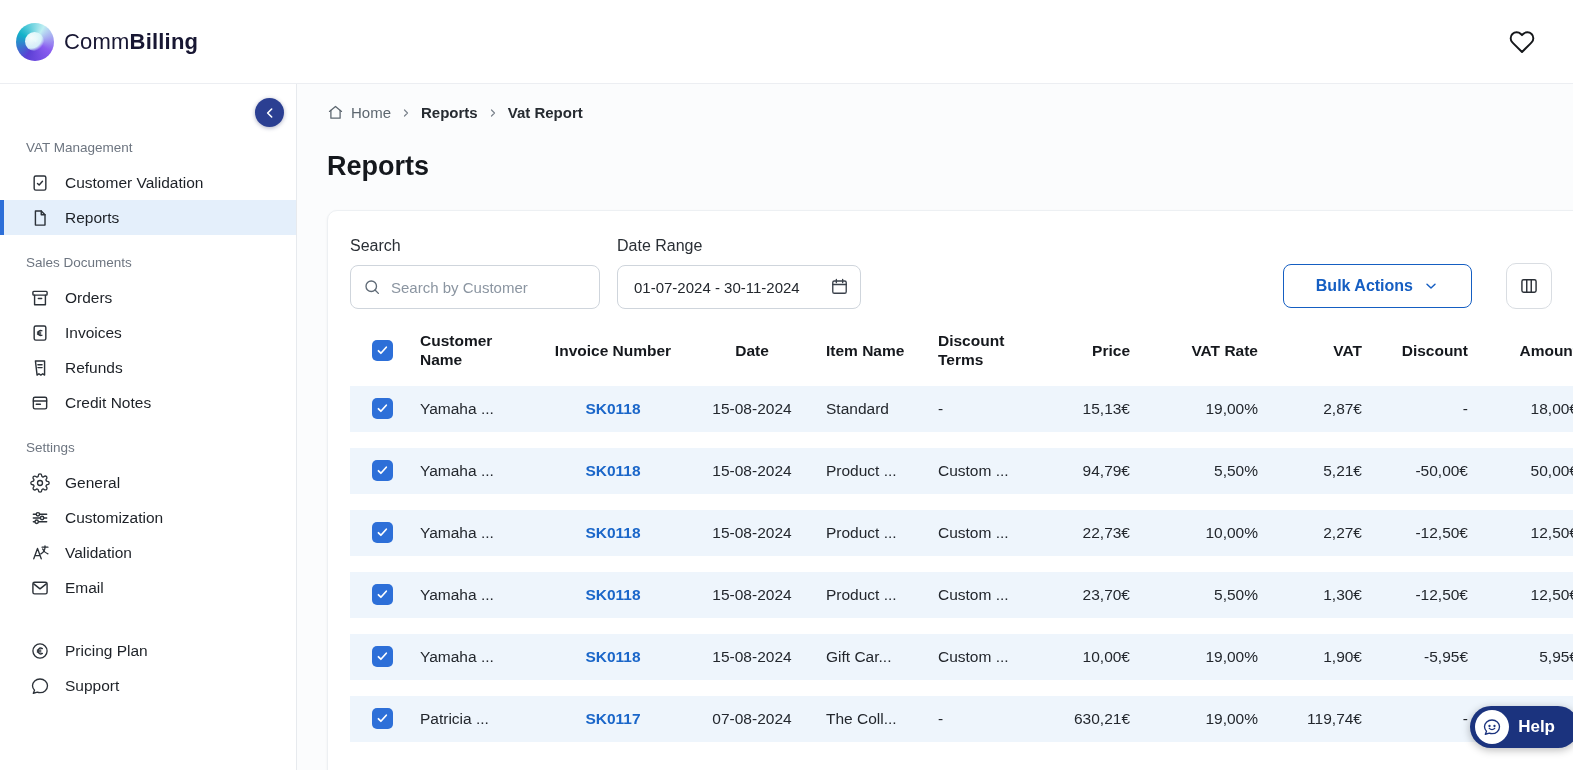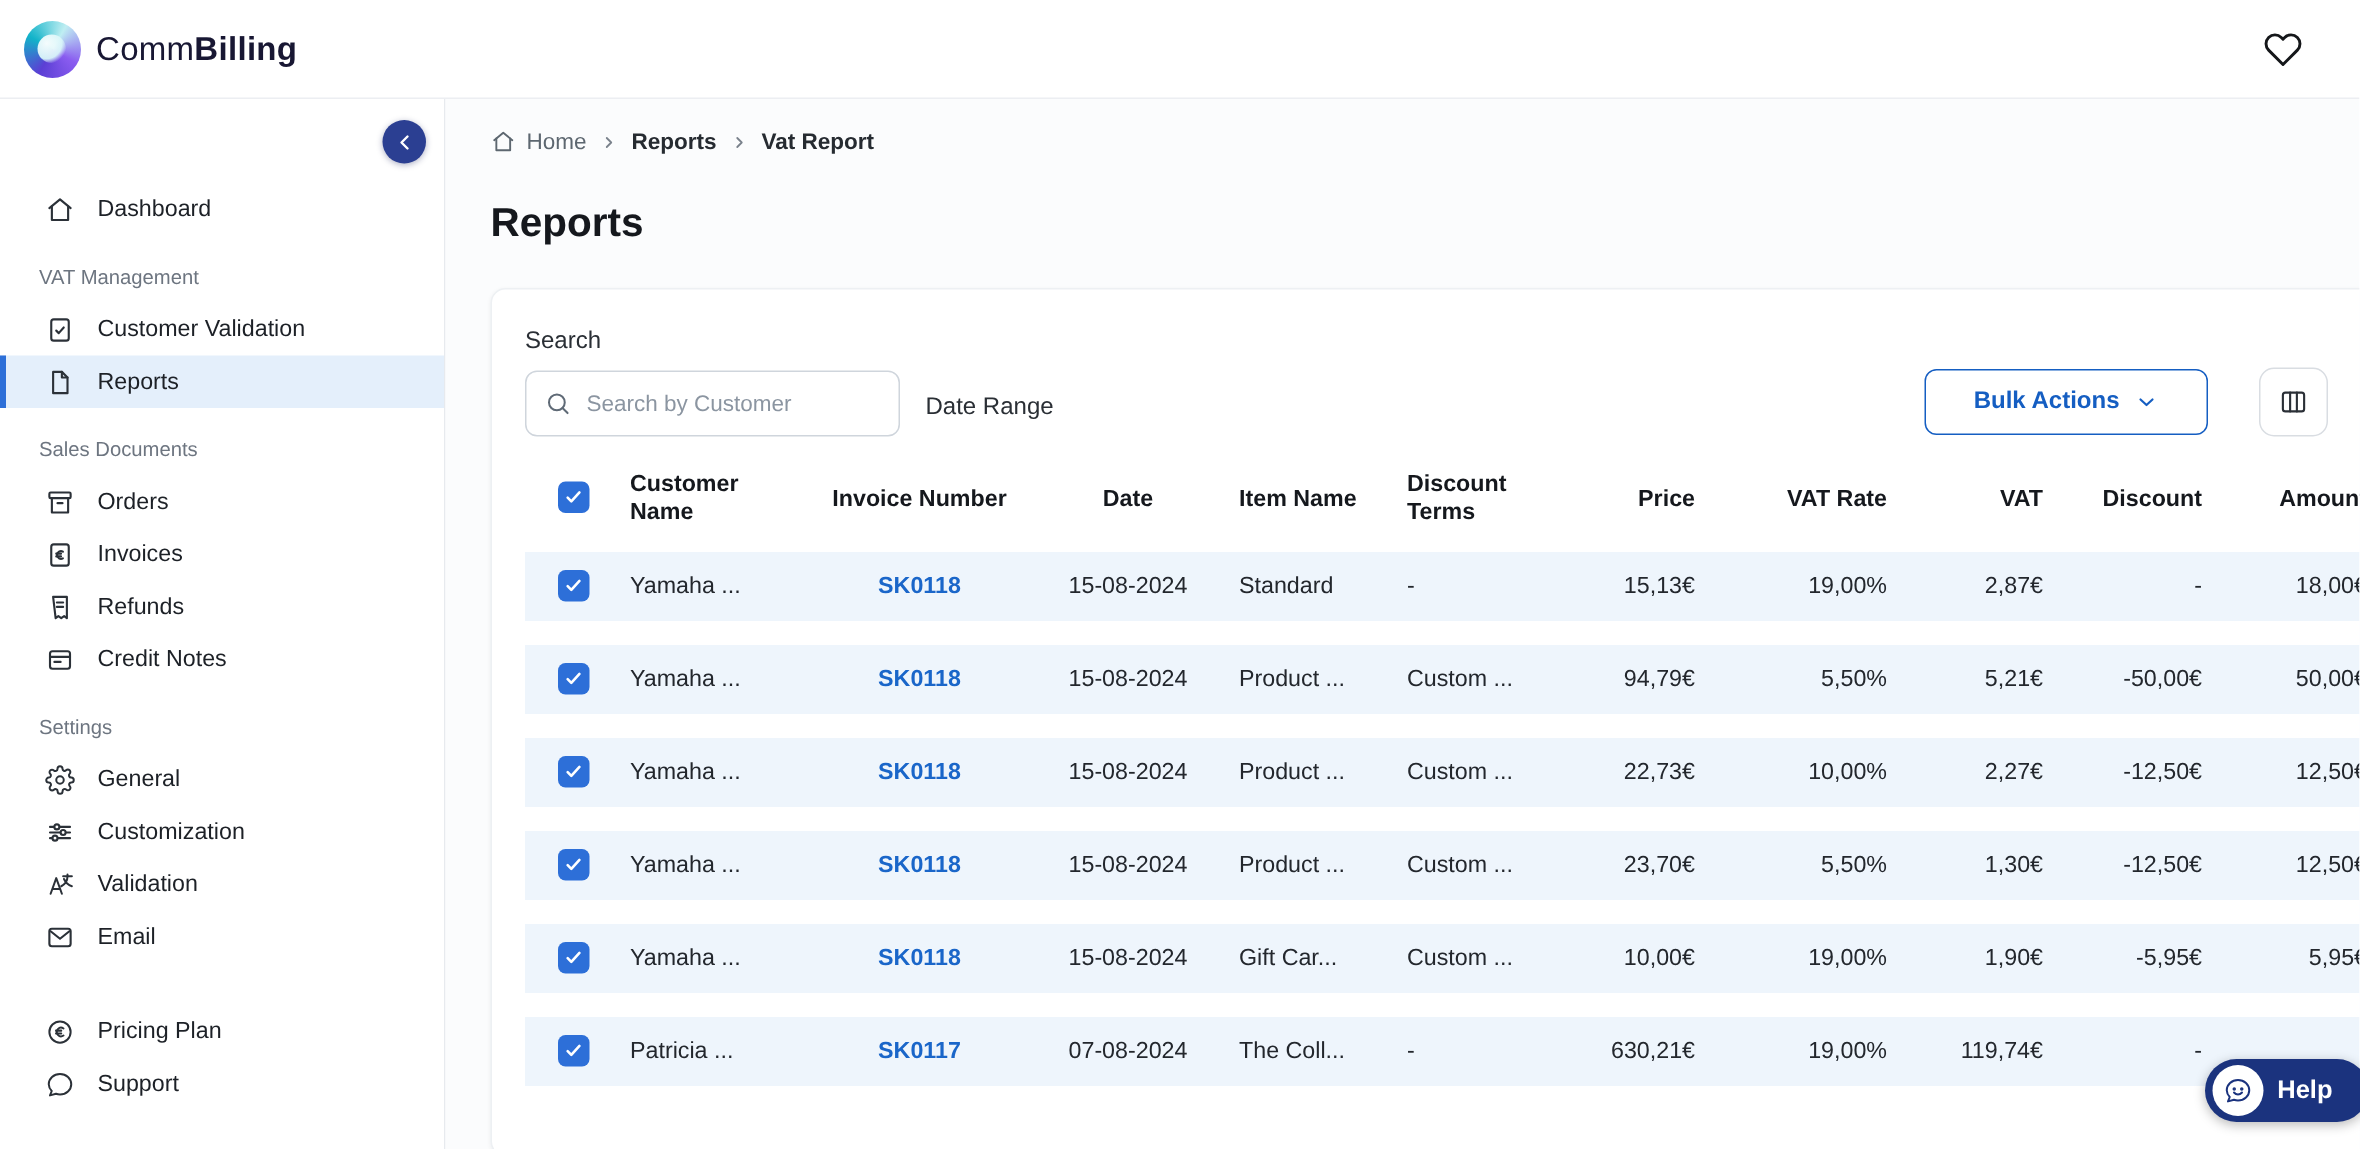--- a/index.html
+++ b/index.html
@@ -1,21 +1,21 @@
 <!DOCTYPE html>
 <html style="--accent: #155ec2; --link: #1a66c9; --checkbox: #2d6fd8; --help_bg: #1b337e; --collapse_bg: #2b3f92; --row_bg: #eef5fc; --selected_bg: #e4effb; --selected_bar: #2d6fd8;"><head>
 <meta charset="utf-8">
 <style>
   * { box-sizing: border-box; margin: 0; padding: 0; }
   html,body { width:1573px; height:770px; overflow:hidden; }
   body { font-family:"Liberation Sans", sans-serif; background:#fff; color:#1c1f23; }
   svg { display:block; }
 
   
-  .header { height:66px; display:flex; align-items:center; padding:0 38px 0 16px; background:#fff; border-bottom:1px solid #eceef2; }
+  .header { height:84px; display:flex; align-items:center; padding:0 38px 0 16px; background:#fff; border-bottom:1px solid #eceef2; }
   .brand-wrap { display:flex; align-items:center; gap:10px; cursor:pointer; }
   .logo { width:38px; height:38px; border-radius:50%; position:relative; overflow:hidden;
           background:conic-gradient(from 210deg, #5b3fd4, #12b3c9, #bfeef2, #8a5cf0, #5b3fd4); }
   .logo::after { content:""; position:absolute; width:19px; height:19px; border-radius:50%; top:9px; left:9px;
           background:radial-gradient(circle at 32% 32%, #ffffff, #d9f6f9 55%, rgba(255,255,255,0) 75%); opacity:.95; }
   .brand { font-size:22px; color:#181733; letter-spacing:.2px; }
   .brand .bold { font-weight:700; }
   .heart { margin-left:auto; color:#15171a; cursor:pointer; }
 
   
@@ -102,27 +102,20 @@
 <div class="shell">
 
   <div class="sidebar">
     <div class="collapse-btn">
       <svg width="16" height="16" viewBox="0 0 24 24" fill="none" stroke="currentColor" stroke-width="2.4" stroke-linecap="round" stroke-linejoin="round">
           <path d="M14.5 6 8.5 12l6 6"></path>
         </svg>
     </div>
     <div class="nav">
 
-      <div class="nav-item">
-        <svg width="20" height="20" viewBox="0 0 24 24" fill="none" stroke="currentColor" stroke-width="1.7" stroke-linecap="round" stroke-linejoin="round">
-            <path d="M3.5 10.5 12 3.5l8.5 7"></path>
-            <path d="M5.5 9v11h13V9"></path>
-          </svg>
-        <span>Dashboard</span>
-      </div>
 
       <div class="section-label">VAT Management</div>
 
       <div class="nav-item">
         <svg width="20" height="20" viewBox="0 0 24 24" fill="none" stroke="currentColor" stroke-width="1.7" stroke-linecap="round" stroke-linejoin="round">
             <rect x="5" y="3.5" width="14" height="17" rx="2"></rect>
             <path d="M9 12.5l2 2 4-4.5"></path>
           </svg>
         <span>Customer Validation</span>
       </div>
@@ -256,20 +249,27 @@
           <div class="search-box">
             <svg class="search-icon" width="18" height="18" viewBox="0 0 24 24" fill="none" stroke="currentColor" stroke-width="1.8" stroke-linecap="round" stroke-linejoin="round">
                 <circle cx="11" cy="11" r="7"></circle>
                 <path d="M20.5 20.5 16 16"></path>
               </svg>
             <input type="text" placeholder="Search by Customer" style="">
           </div>
         </div>
         <div class="date-box">
           <span class="flabel">Date Range</span>
+          <div style="position:relative;">
+            <input type="text" readonly="" value="01-07-2024 - 30-11-2024" style="">
+            <svg class="calendar-icon" width="19" height="19" viewBox="0 0 24 24" fill="none" stroke="currentColor" stroke-width="1.7" stroke-linecap="round" stroke-linejoin="round">
+                <rect x="3.5" y="5" width="17" height="15.5" rx="2"></rect>
+                <path d="M3.5 9.5h17M8 3v4M16 3v4"></path>
+              </svg>
+          </div>
         </div>
         <div class="right-controls">
           <button class="bulk-btn">
             <span>Bulk Actions</span>
             <svg width="16" height="16" viewBox="0 0 24 24" fill="none" stroke="currentColor" stroke-width="2.2" stroke-linecap="round" stroke-linejoin="round">
                 <path d="M6 9.5l6 5.5 6-5.5"></path>
               </svg>
           </button>
           <div class="cols-btn">
             <svg width="20" height="20" viewBox="0 0 24 24" fill="none" stroke="currentColor" stroke-width="1.7" stroke-linecap="round" stroke-linejoin="round">

